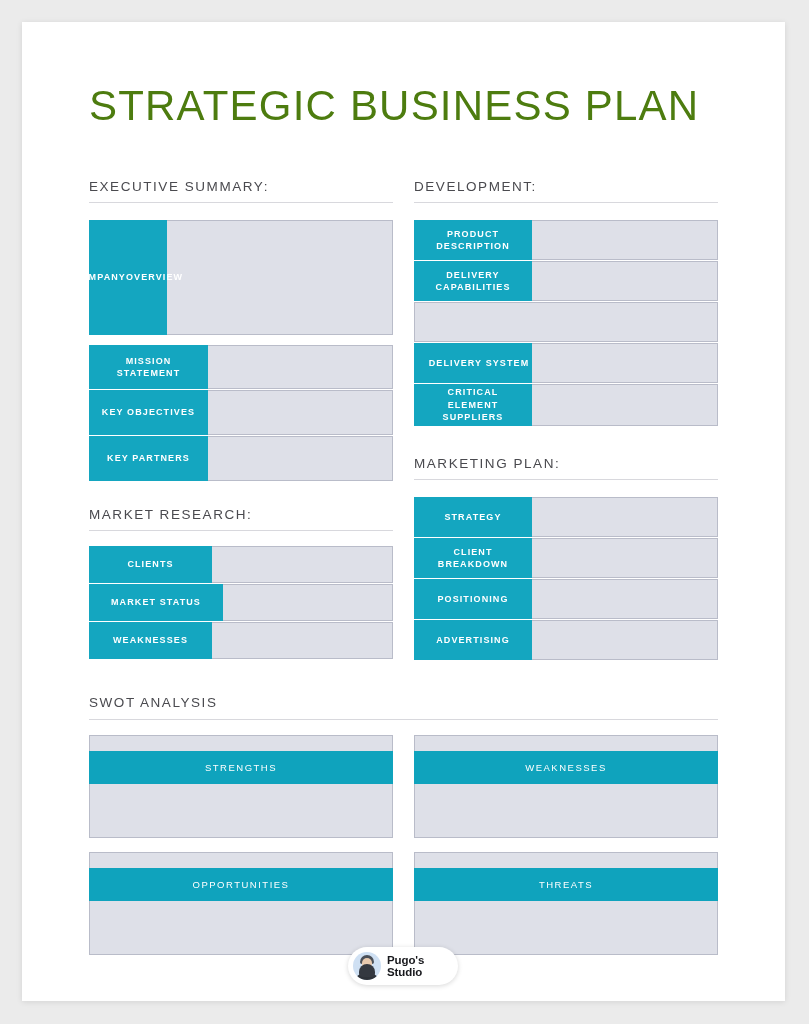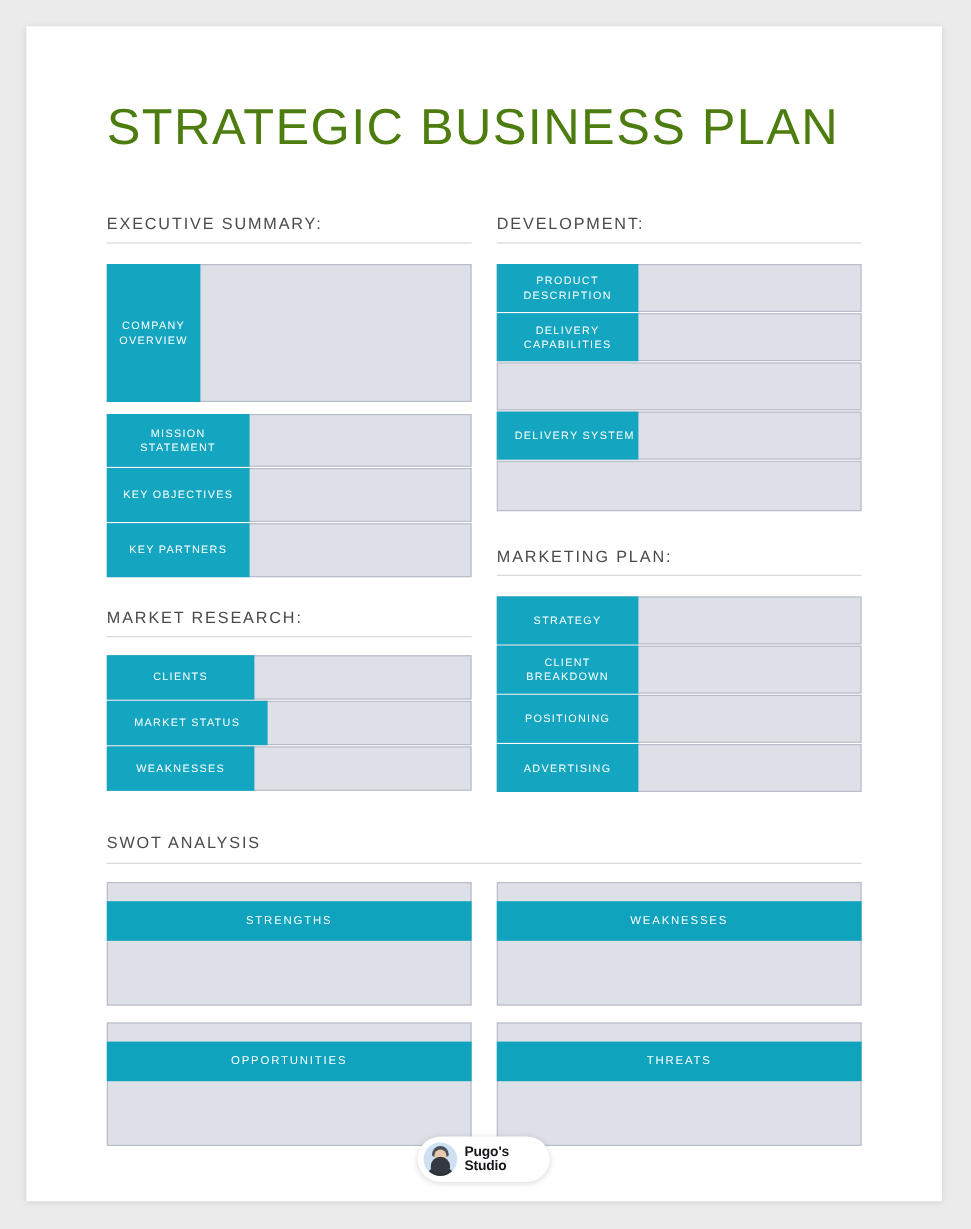--- a/index.html
+++ b/index.html
@@ -67,21 +67,21 @@
     box-sizing: border-box;
     background: #14a6c0;
     color: #ffffff;
     display: flex;
     align-items: center;
     justify-content: center;
     text-align: center;
     font-size: 9px;
     letter-spacing: 1.1px;
     line-height: 12.5px;
-    font-weight: 400;
+    font-weight: 700;
   }
   .teal span { display: block; }
 
   
   .swot-outer {
     position: absolute;
     box-sizing: border-box;
     border: 1px solid #b9bcc9;
     background: #dee0e8;
   }
@@ -164,21 +164,21 @@
 
 <div id="page">
   <div id="doc">
 
     <div class="doc-title">STRATEGIC BUSINESS PLAN</div>
 
     <div class="sec-head" style="left:67px; top:157px;">EXECUTIVE SUMMARY:</div>
     <div class="sec-rule" style="left:67px; top:180px; width:304px;"></div>
 
     <div class="fillbox" style="left:67px; top:198px; width:304px; height:115px;"></div>
-    <div class="teal" style="left:67px; top:198px; width:78px; height:115px; flex-direction:column;">
+    <div class="teal" style="left:67px; top:198px; width:78px; height:115px; flex-direction:row;">
       <span>COMPANY</span>
       <span>OVERVIEW</span>
     </div>
 
     <div class="fillbox" style="left:67px; top:323px; width:304px; height:44px;"></div>
     <div class="teal" style="left:67px; top:323px; width:119px; height:44px; flex-direction:column;">
       <span>MISSION</span>
       <span>STATEMENT</span>
     </div>
 
@@ -226,20 +226,25 @@
     </div>
 
     <div class="fillbox" style="left:392px; top:280px; width:304px; height:40px;"></div>
 
     <div class="fillbox" style="left:392px; top:321px; width:304px; height:40px;"></div>
     <div class="teal" style="left:392px; top:321px; width:118px; height:40px;padding-left:12px;">
       <span>DELIVERY SYSTEM</span>
     </div>
 
     <div class="fillbox" style="left:392px; top:362px; width:304px; height:42px;"></div>
+    <div class="teal" style="left:392px; top:362px; width:118px; height:42px; flex-direction:column;">
+      <span>CRITICAL</span>
+      <span>ELEMENT</span>
+      <span>SUPPLIERS</span>
+    </div>
 
     <div class="sec-head" style="left:392px; top:434px;">MARKETING PLAN:</div>
     <div class="sec-rule" style="left:392px; top:457px; width:304px;"></div>
 
     <div class="fillbox" style="left:392px; top:475px; width:304px; height:40px;"></div>
     <div class="teal" style="left:392px; top:475px; width:118px; height:40px;">
       <span>STRATEGY</span>
     </div>
 
     <div class="fillbox" style="left:392px; top:516px; width:304px; height:40px;"></div>

